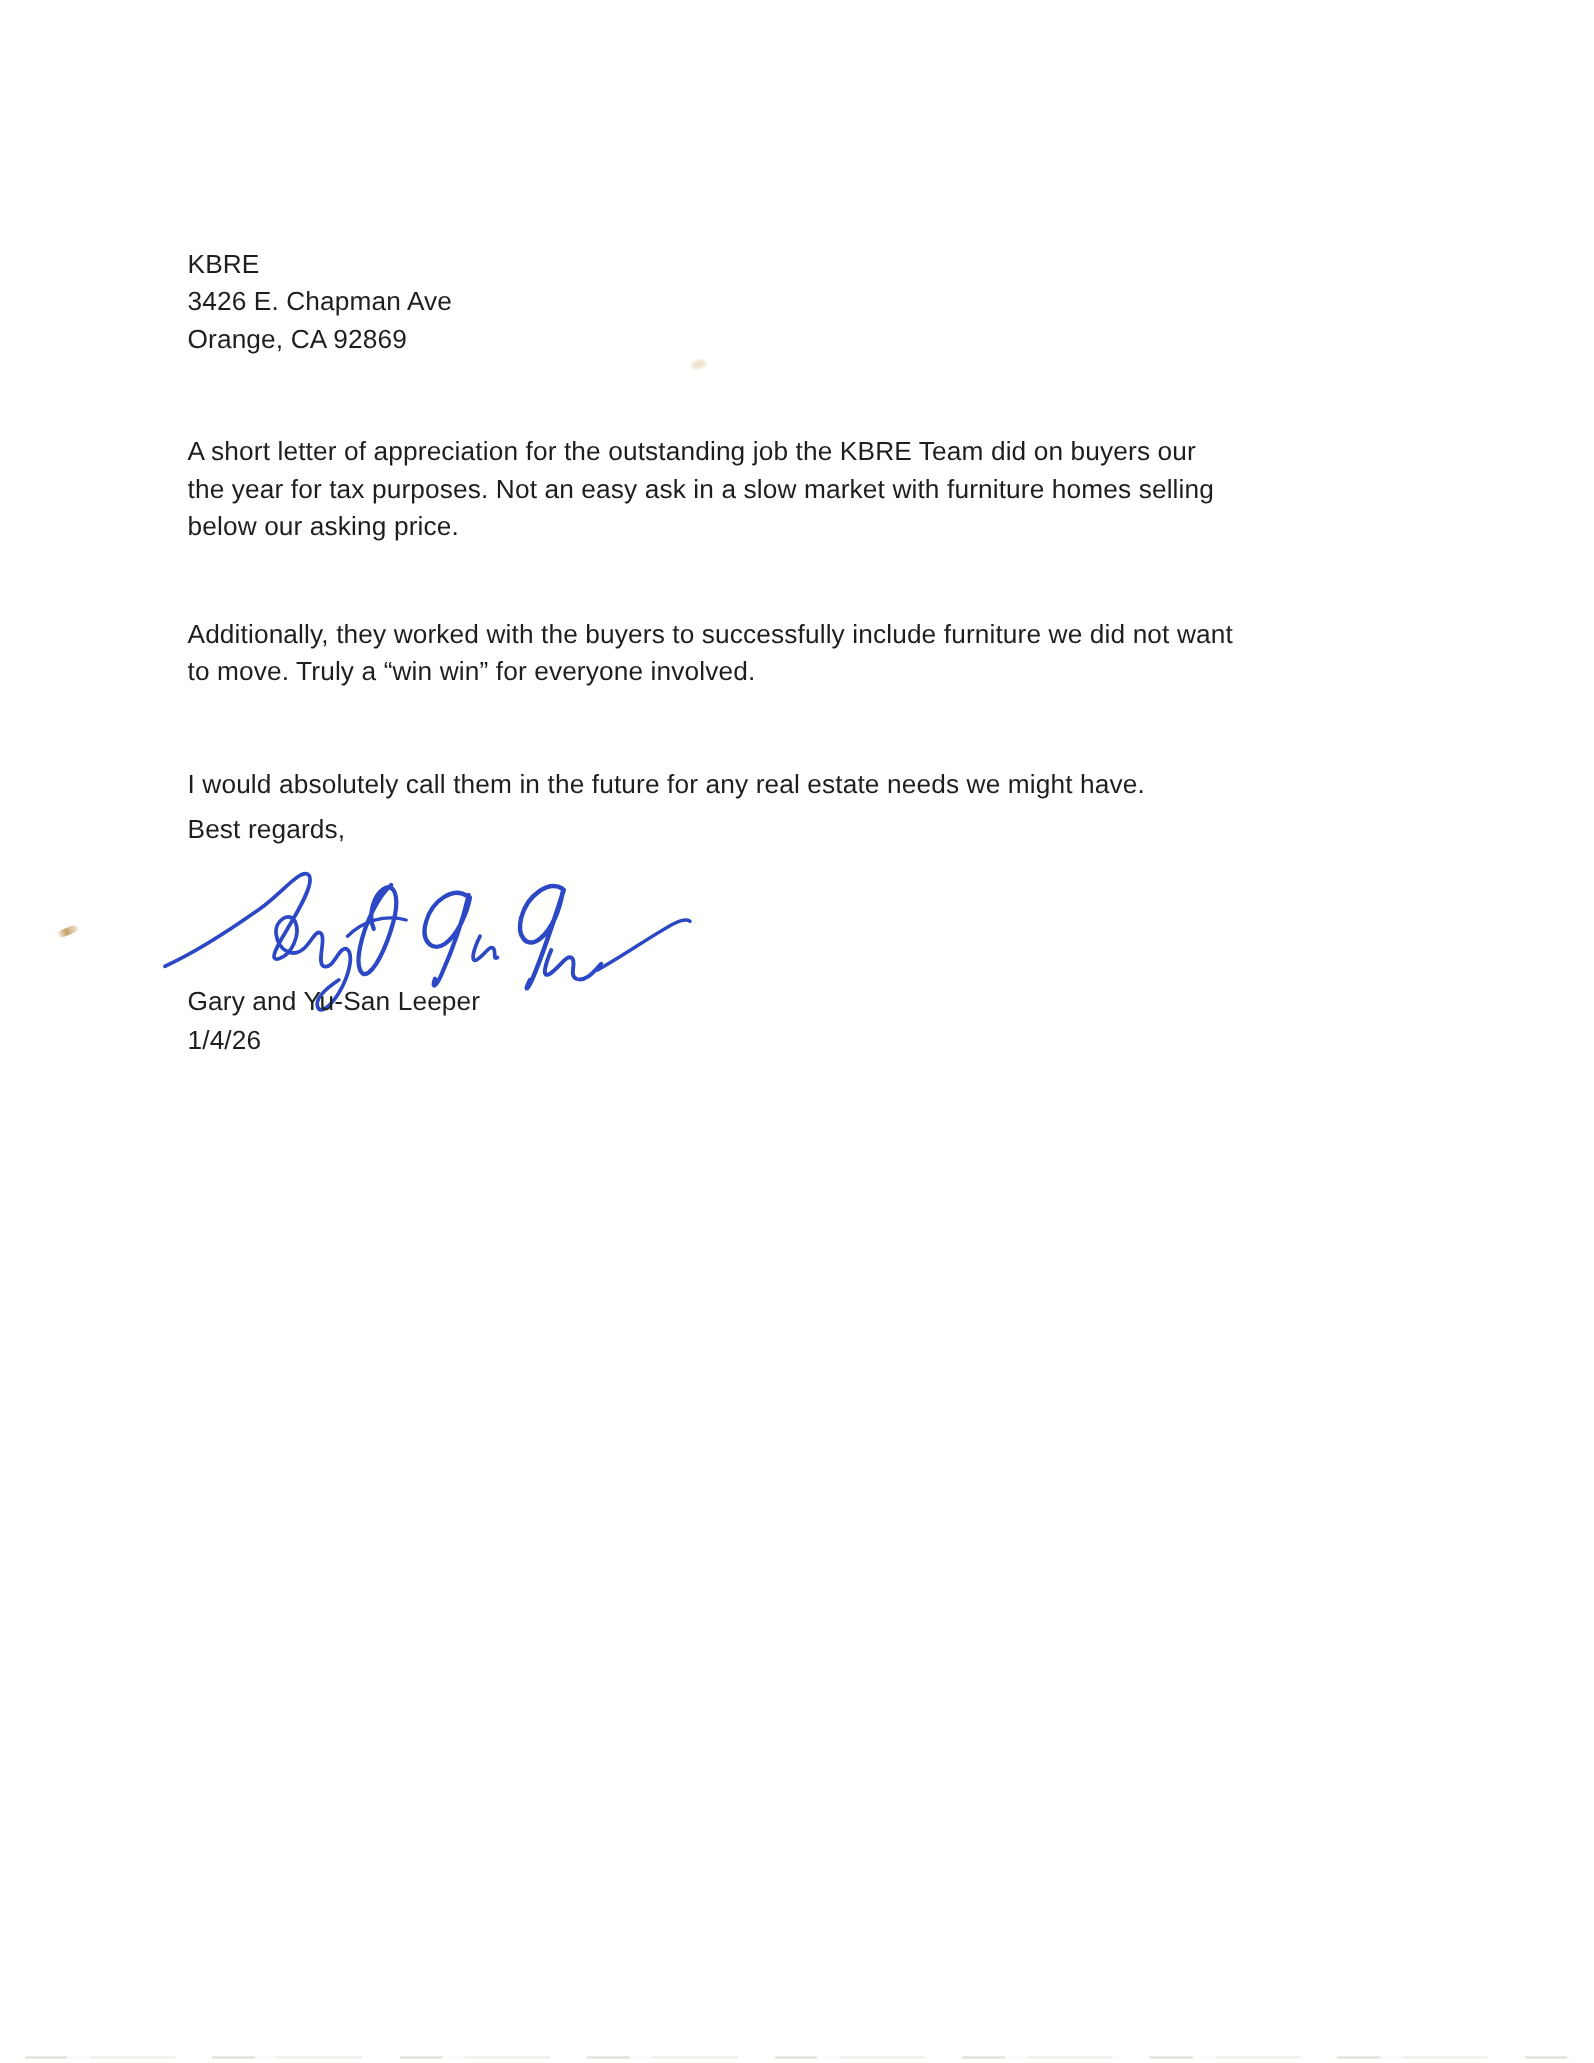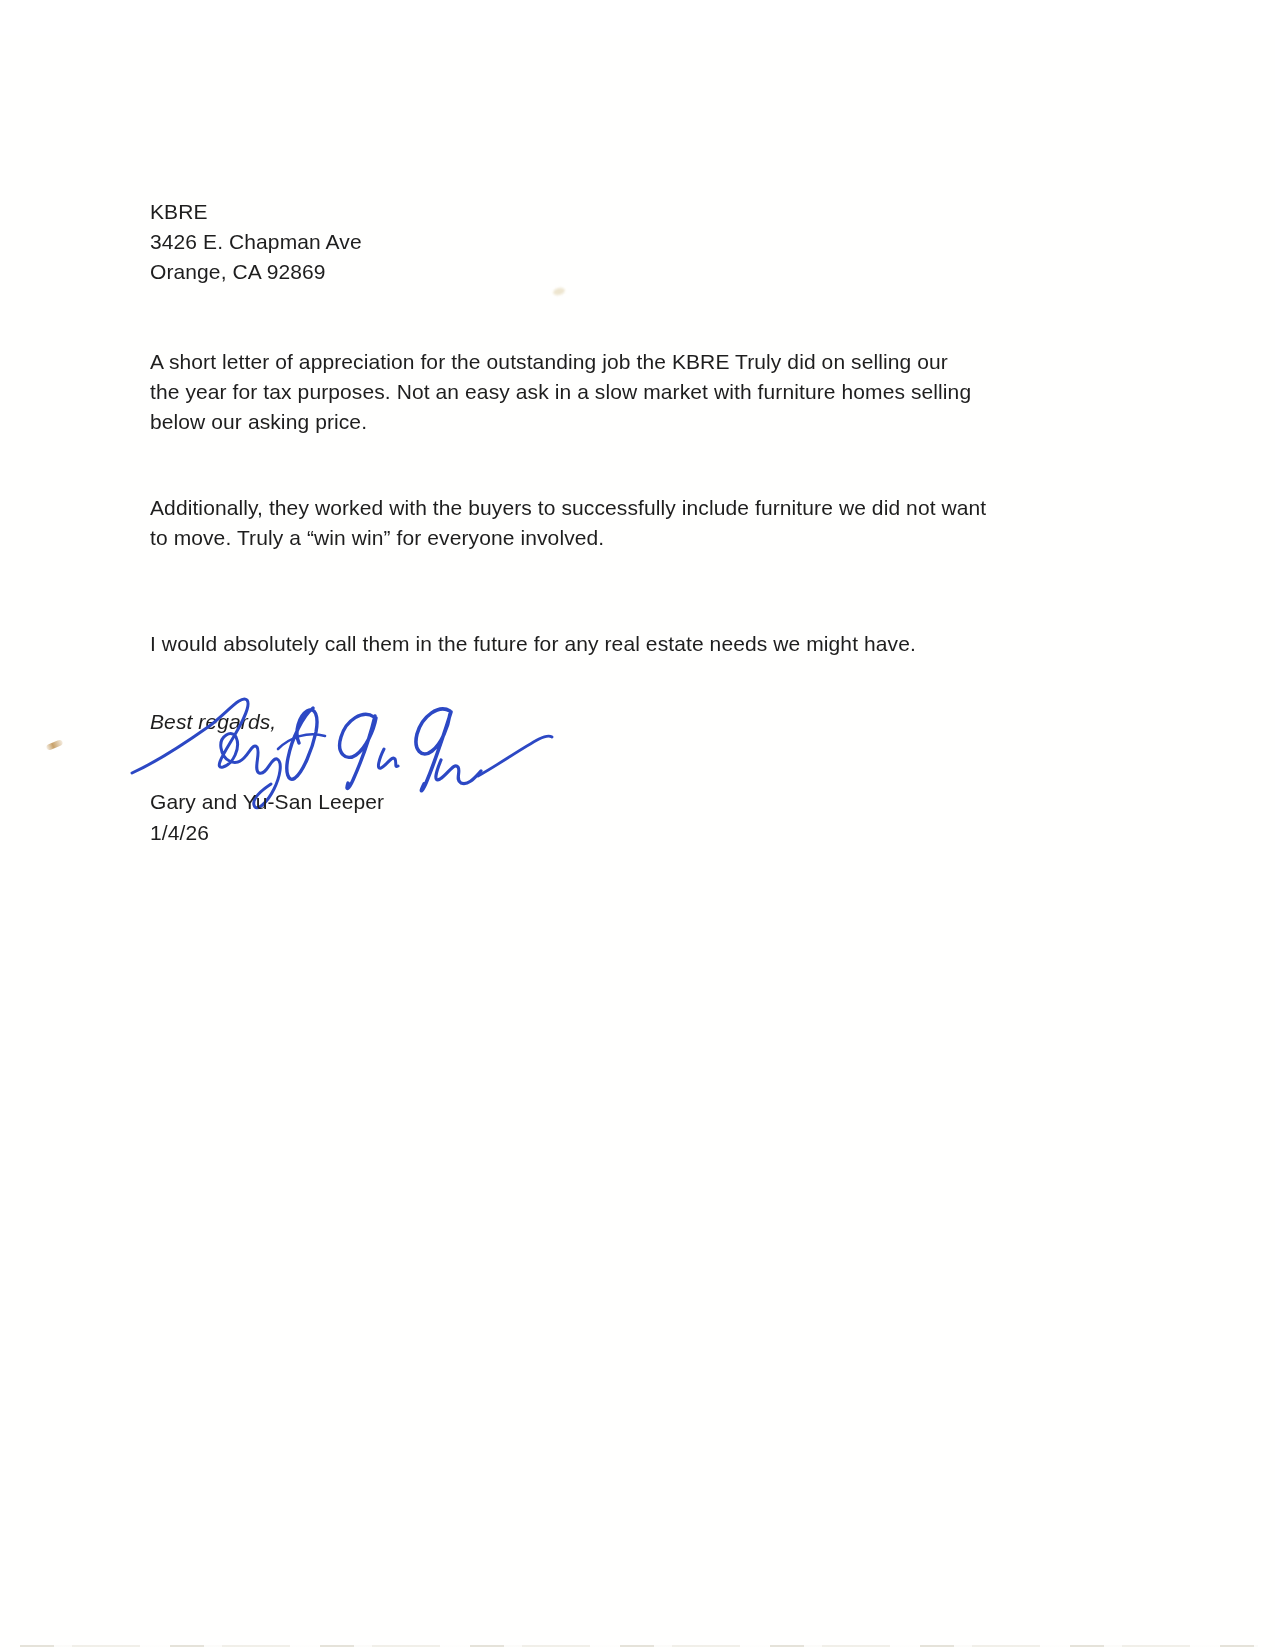--- a/index.html
+++ b/index.html
@@ -24,22 +24,22 @@
     width: 960px;
     font-size: 21px;
     line-height: 30px;
     letter-spacing: 0.1px;
   }
   .block { position: absolute; left: 0; }
   .line { display: block; white-space: nowrap; }
   .sender-block   { top: 162px; }
   .para-1         { top: 312px; }
   .para-2         { top: 458px; }
-  .para-3         { top: 594px; text-align: right; }
-  .closing        { top: 672px; font-style: italic; }
+  .para-3         { top: 578px; text-align: right; }
+  .closing        { top: 614px; }
   .signer-name    { top: 752px; }
   .signed-date    { top: 783px; }
 
   .signature-svg {
     position: absolute;
     left: -22px;
     top: 652px;
     width: 430px;
     height: 130px;
   }
@@ -92,21 +92,21 @@
 <div class="page" style="color: rgb(30, 30, 30);">
   <div class="letter">
 
     <div class="block sender-block">
       <span class="line">KBRE</span>
       <span class="line">3426 E. Chapman Ave</span>
       <span class="line">Orange, CA 92869</span>
     </div>
 
     <div class="block para-1">
-      <span class="line">A short letter of appreciation for the outstanding job the KBRE Truly did on selling our</span>
+      <span class="line">A short letter of appreciation for the outstanding job the KBRE Team did on buyers our</span>
       <span class="line">the year for tax purposes. Not an easy ask in a slow market with furniture homes selling</span>
       <span class="line">below our asking price.</span>
     </div>
 
     <div class="block para-2">
       <span class="line">Additionally, they worked with the buyers to successfully include furniture we did not want</span>
       <span class="line">to move. Truly a “win win” for everyone involved.</span>
     </div>
 
     <div class="block para-3">

